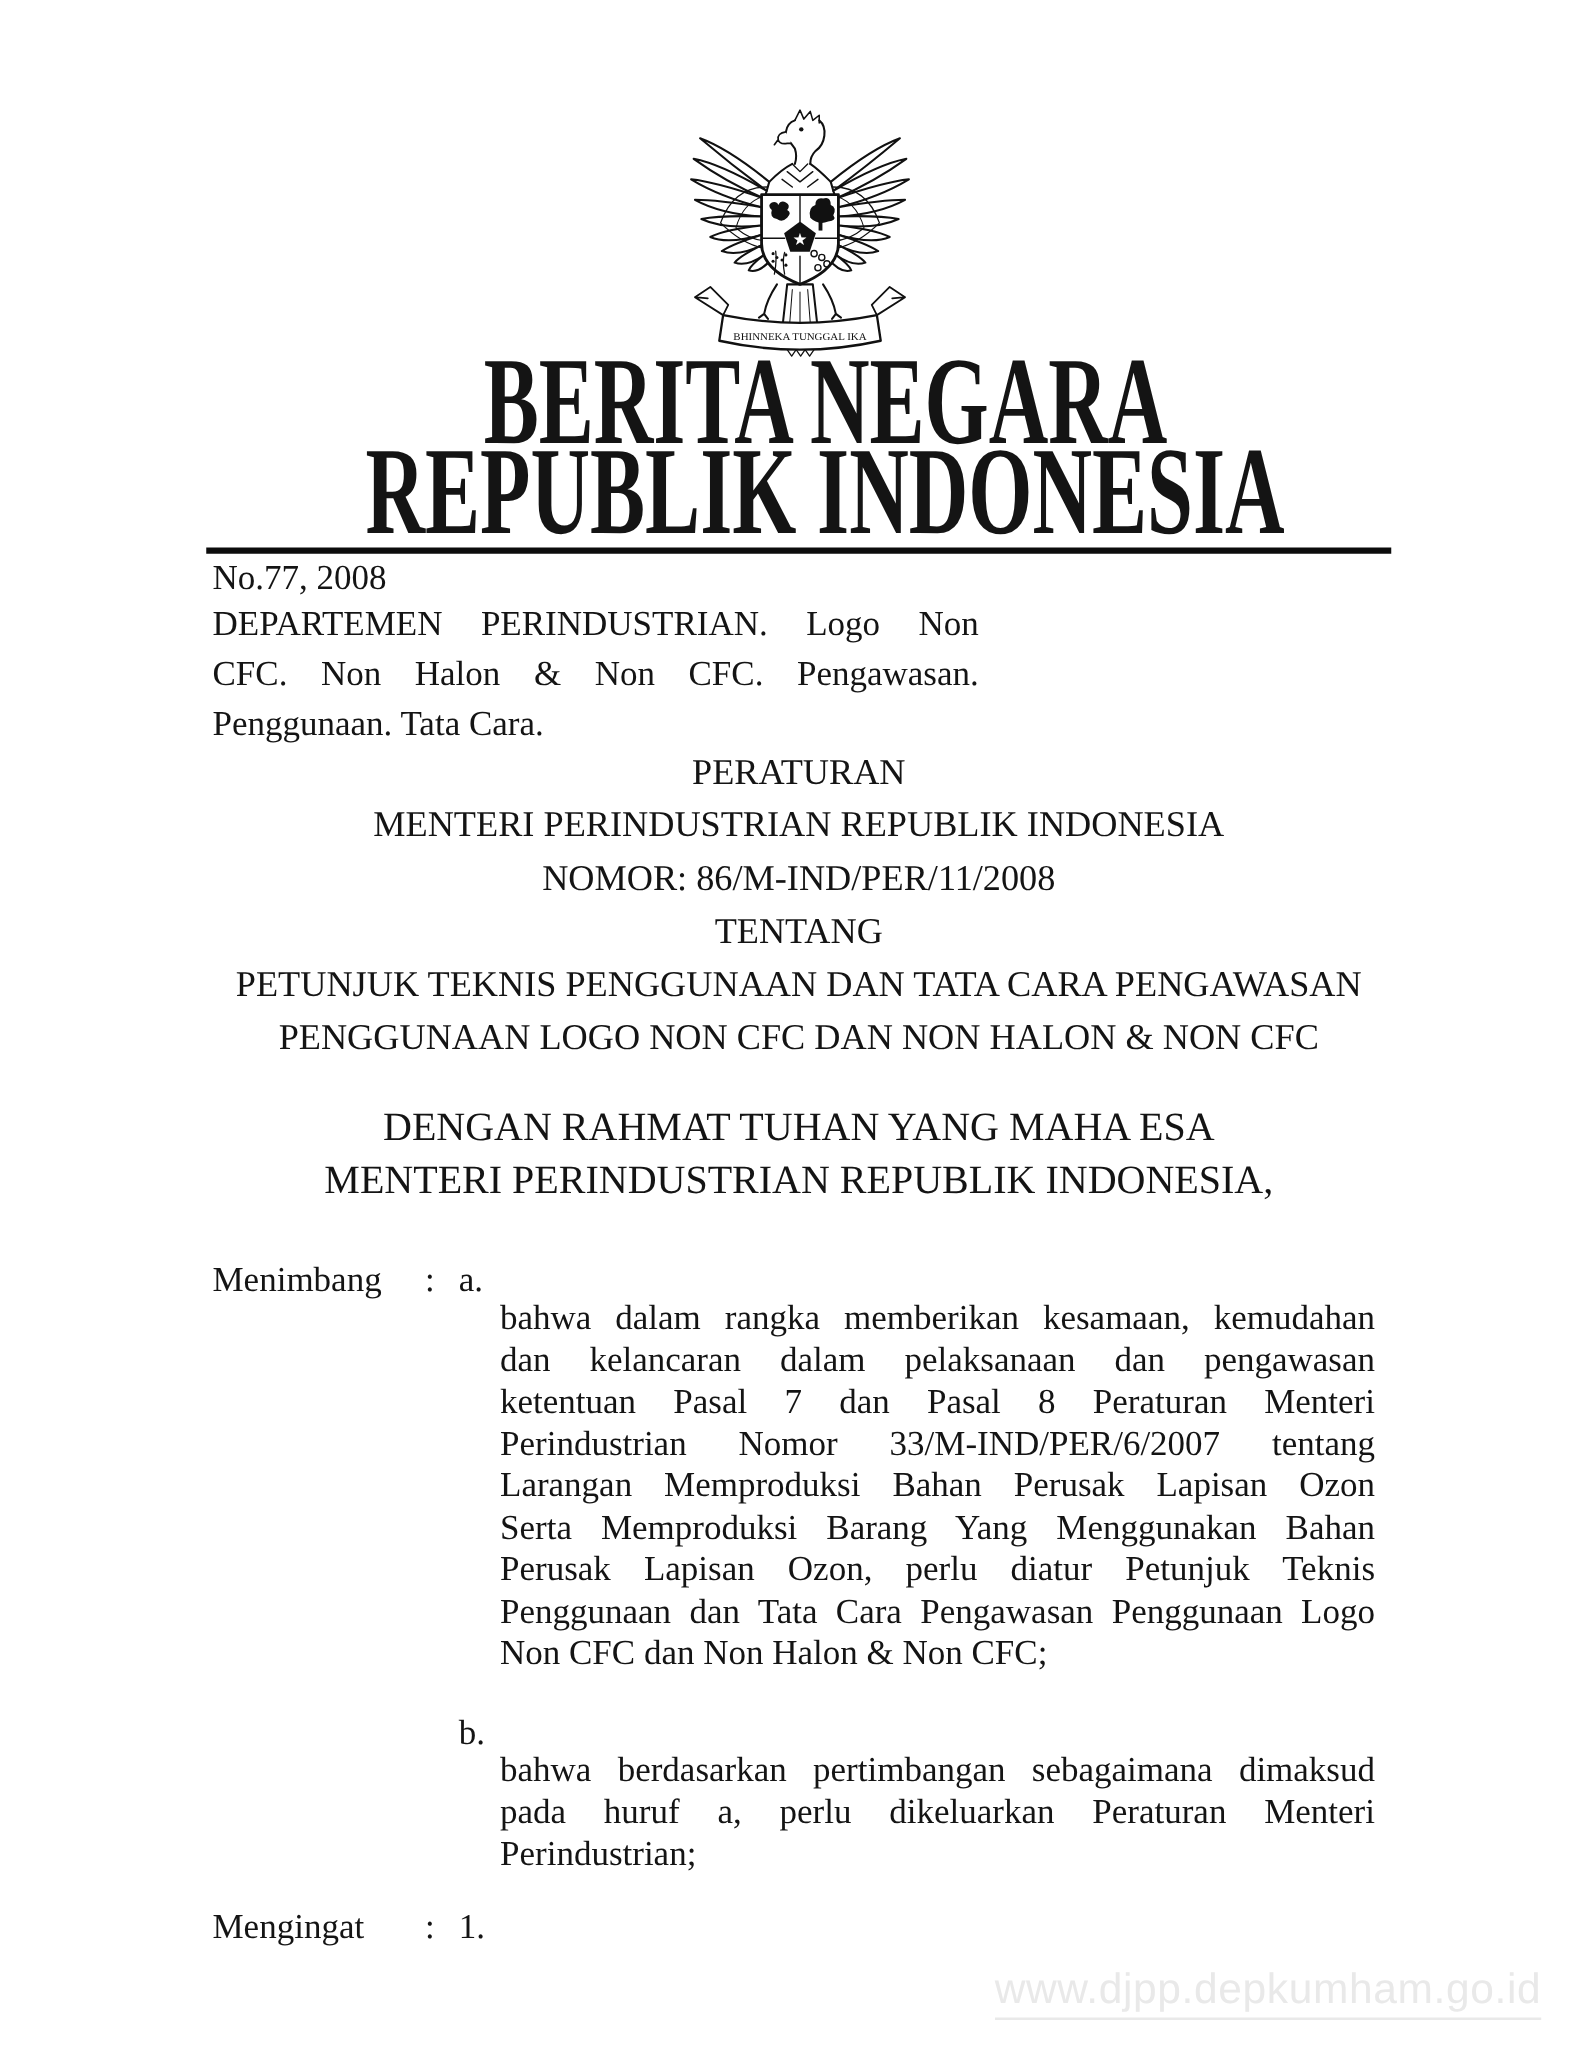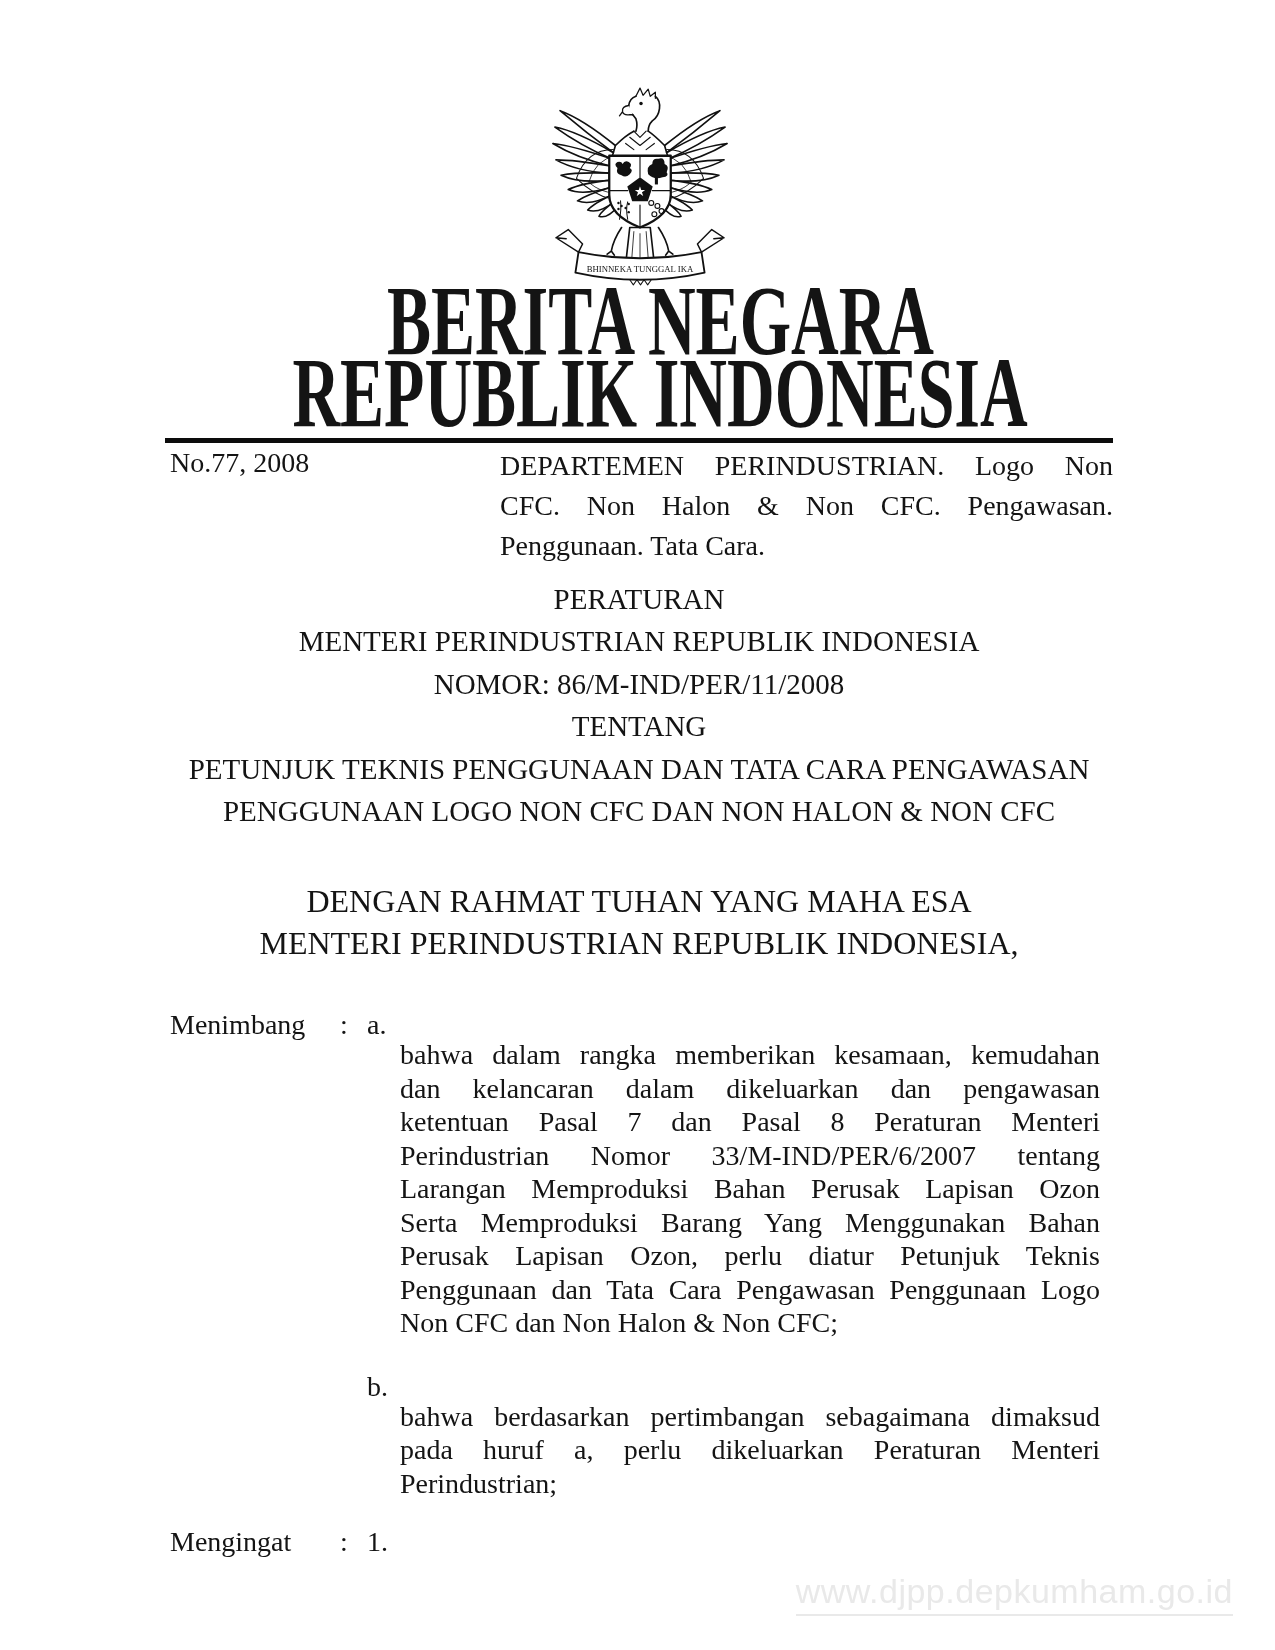--- a/index.html
+++ b/index.html
@@ -15,27 +15,27 @@
 
   
   .masthead { position:absolute; left:0; top:285px; width:1275px; text-align:center;
     font-weight:bold; font-size:100px;padding-left:23px; }
   .mast-line { height:72px; line-height:72px; }
   .mast-line span { display:inline-block; transform:scaleX(0.66); transform-origin:50% 50%; white-space:nowrap; }
 
   .rule { position:absolute; left:165px; top:438px; width:948px; height:5px; background:#0c0c0c; }
 
   
-  .issue-row { position:absolute; left:170px; top:446px; width:943px; display:flex; }
+  .issue-row { position:absolute; left:170px; top:446px; width:943px; display:flex;flex-direction:column; }
   .issue-number { width:330px; font-size:28px; line-height:34px; }
   .issue-subject { width:613px; font-size:28px; }
   .issue-subject .tline { line-height:40px; }
 
   
-  .headings { position:absolute; left:165px; top:578px; width:948px; font-size:29px; }
+  .headings { position:absolute; left:165px; top:597px; width:948px; font-size:29px; }
   .headings .tline { line-height:42.4px; text-align:center; }
 
   .preamble { position:absolute; left:165px; top:880px; width:948px; font-size:32px; }
   .preamble .tline { line-height:42px; text-align:center; }
 
   
   .bodyblock { position:absolute; left:170px; top:1008px; width:930px; font-size:28px; }
   .row { display:flex; align-items:flex-start; }
   .row .cell { line-height:33.5px; }
   .col-label { width:170px; }
@@ -180,21 +180,21 @@
     </div>
 
   <div class="bodyblock">
 
     <div class="row">
       <div class="cell col-label">Menimbang</div>
       <div class="cell col-colon">:</div>
       <div class="cell col-marker">a.</div>
       <div class="cell col-lines">
           <div class="tline just">bahwa dalam rangka memberikan kesamaan, kemudahan</div>
-          <div class="tline just">dan kelancaran dalam dikeluarkan dan pengawasan</div>
+          <div class="tline just">dan kelancaran dalam pelaksanaan dan pengawasan</div>
           <div class="tline just">ketentuan Pasal 7 dan Pasal 8 Peraturan Menteri</div>
           <div class="tline just">Perindustrian Nomor 33/M-IND/PER/6/2007 tentang</div>
           <div class="tline just">Larangan Memproduksi Bahan Perusak Lapisan Ozon</div>
           <div class="tline just">Serta Memproduksi Barang Yang Menggunakan Bahan</div>
           <div class="tline just">Perusak Lapisan Ozon, perlu diatur Petunjuk Teknis</div>
           <div class="tline just">Penggunaan dan Tata Cara Pengawasan Penggunaan Logo</div>
           <div class="tline">Non CFC dan Non Halon &amp; Non CFC;</div>
         </div>
     </div>
 

